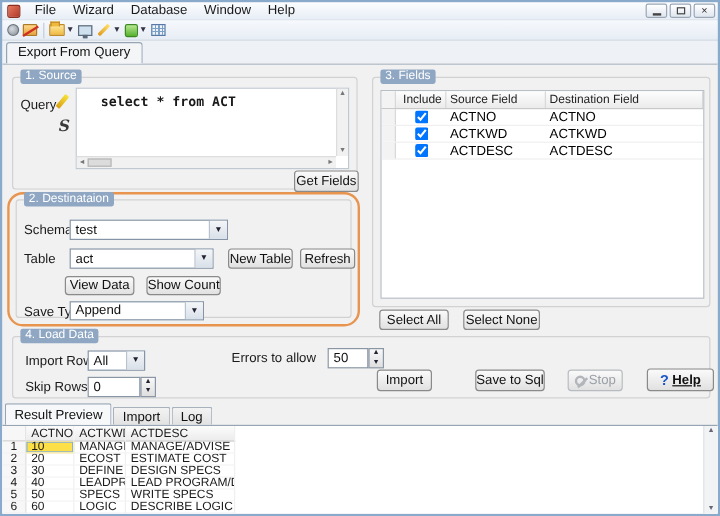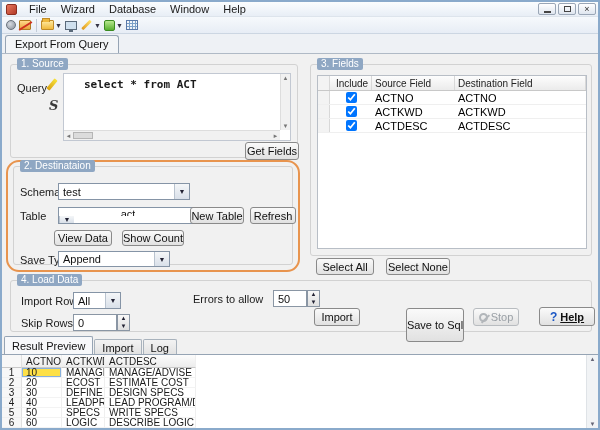--- a/index.html
+++ b/index.html
@@ -95,21 +95,21 @@
   .hthumb{width:20px;height:7px;background:#dcdcdc;border:1px solid #b5b5b5;}
   .b-getfields{left:234px;top:77px;width:54px;height:18px;}
   
   .destwrap{position:absolute;left:4px;top:106px;width:294px;height:112px;
     border:2px solid var(--orange);border-radius:13px;}
   .g-dest{position:absolute;left:5px;right:5px;top:4px;bottom:5px;border:1px solid #d2d2d2;
     border-radius:3px;}
   .c-schema{left:44px;top:16px;width:132px;height:17px;}
   .l-schema{left:6px;top:19px;}
   .l-table{left:6px;top:43px;}
-  .c-table{left:44px;top:40px;width:136px;height:17px;flex-direction:column;}
+  .c-table{left:44px;top:40px;width:120px;height:17px;}
   .b-newtable{left:176px;top:40px;width:54px;height:17px;}
   .b-refresh{left:236px;top:40px;width:46px;height:17px;}
   .b-viewdata{left:40px;top:63px;width:58px;height:16px;}
   .b-showcount{left:108px;top:63px;width:62px;height:16px;}
   .l-savetype{left:6px;top:87px;}
   .c-savetype{left:44px;top:84px;width:112px;height:16px;}
   
   .g-fields{left:308px;top:10px;width:282px;height:192px;}
   .ftable{position:absolute;left:6px;top:10px;width:270px;height:174px;background:#fff;
     border:1px solid #b8bec6;overflow:hidden;font-size:11px;}
@@ -129,21 +129,21 @@
   .g-load{left:8px;top:226px;width:582px;height:52px;}
   .l-importrows{left:10px;top:14px;}
   .c-importrows{left:62px;top:11px;width:48px;height:17px;}
   .l-errors{left:182px;top:12px;}
   .sp-errors{left:262px;top:9px;width:34px;height:17px;}
   .spb-errors{left:296px;top:9px;height:17px;}
   .l-skiprows{left:10px;top:36px;}
   .sp-skip{left:62px;top:33px;width:44px;height:17px;}
   .spb-skip{left:106px;top:33px;height:17px;}
   .b-import{left:303px;top:27px;width:46px;height:18px;}
-  .b-savesql{left:395px;top:27px;width:58px;height:34px;}
+  .b-savesql{left:385px;top:27px;width:58px;height:18px;}
   .b-stop{left:462px;top:27px;width:46px;height:18px;color:#9aa0a6;border-color:#b8bcc0;}
   .stopicon{width:9px;height:9px;border:2px solid #b2b6ba;border-radius:50%;position:relative;margin-right:3px;}
   .stopicon::after{content:"";position:absolute;left:-1px;top:3px;width:11px;height:2px;
     background:#b2b6ba;transform:rotate(-45deg);}
   .b-help{left:528px;top:26px;width:56px;height:19px;font-weight:bold;}
   .qmark{color:#1a56c4;font-weight:bold;margin-right:3px;font-size:12px;}
   .helptext{text-decoration:underline;}
   
   .btabs{position:absolute;left:2px;top:282px;height:18px;display:flex;align-items:flex-end;}
   .btab{font-size:11px;color:#111;padding:1px 7px;margin-right:1px;height:15px;line-height:14px;

